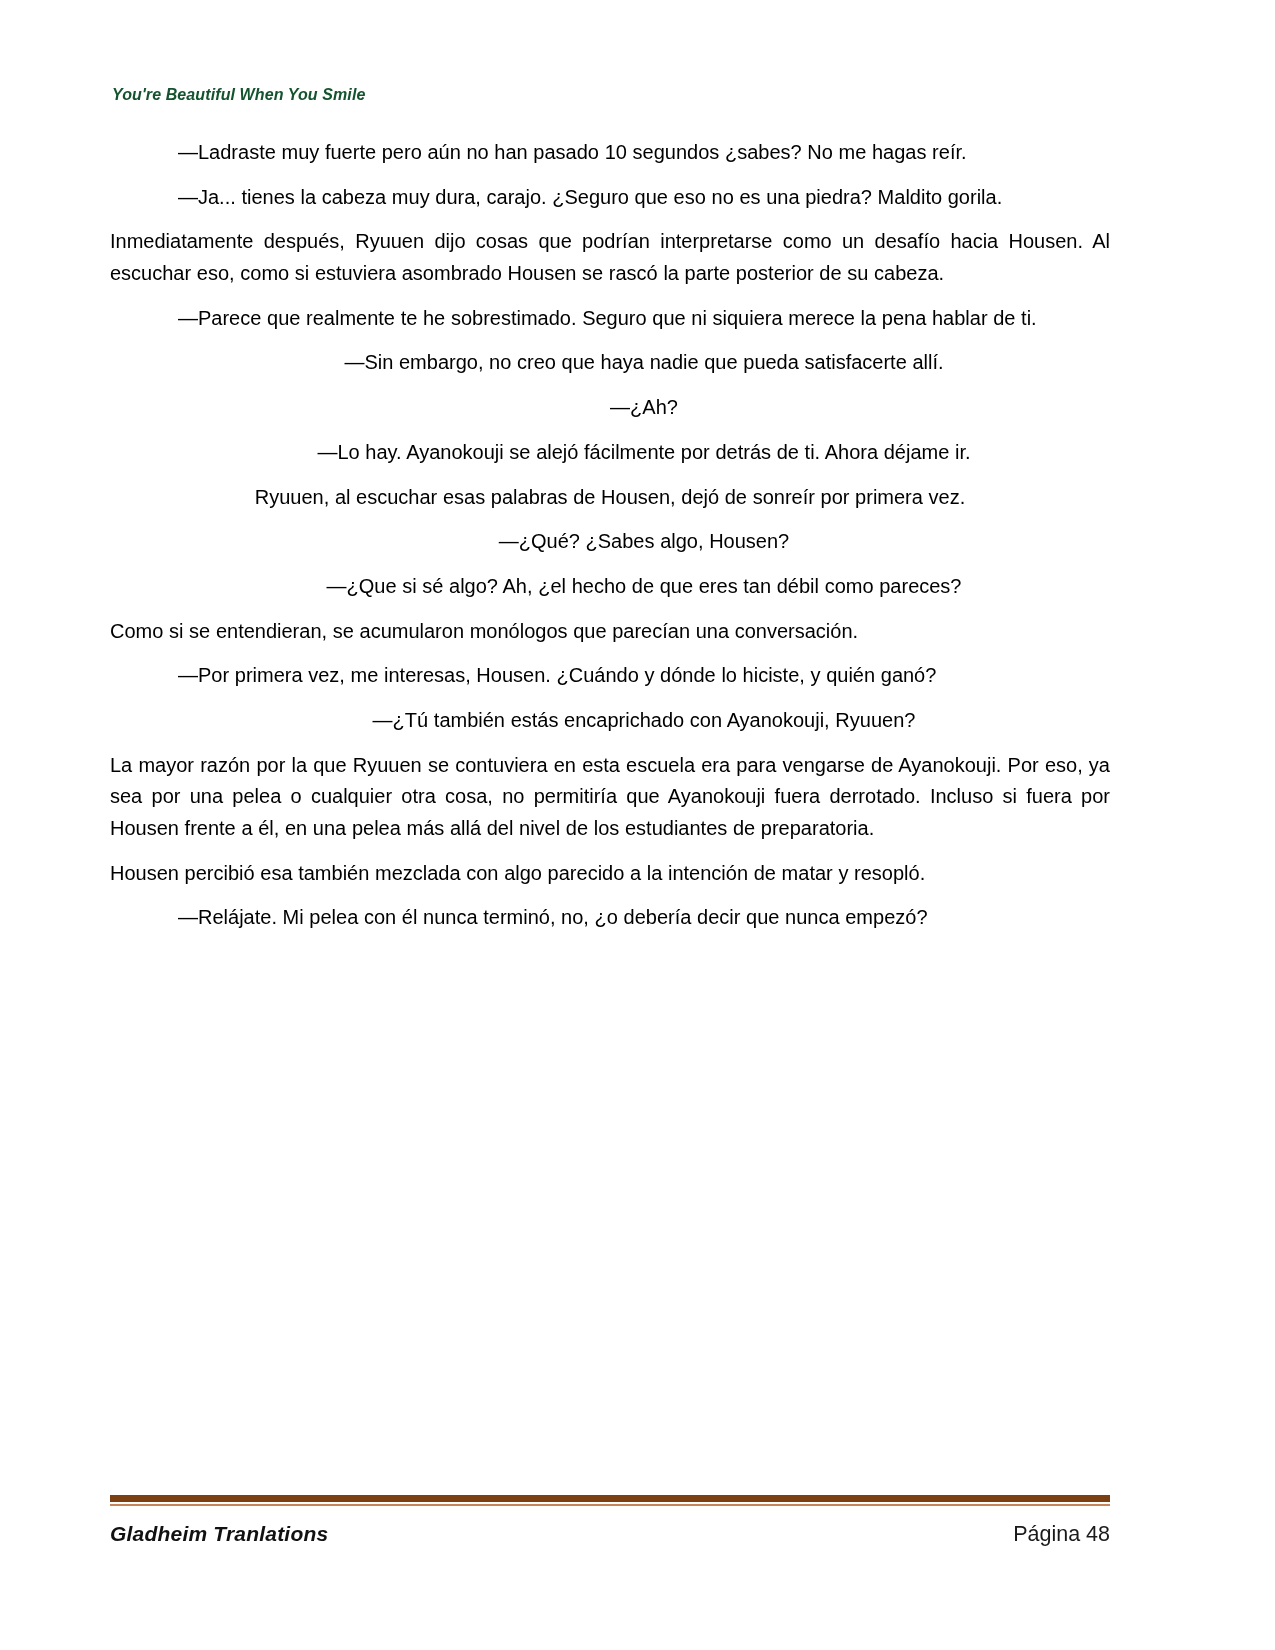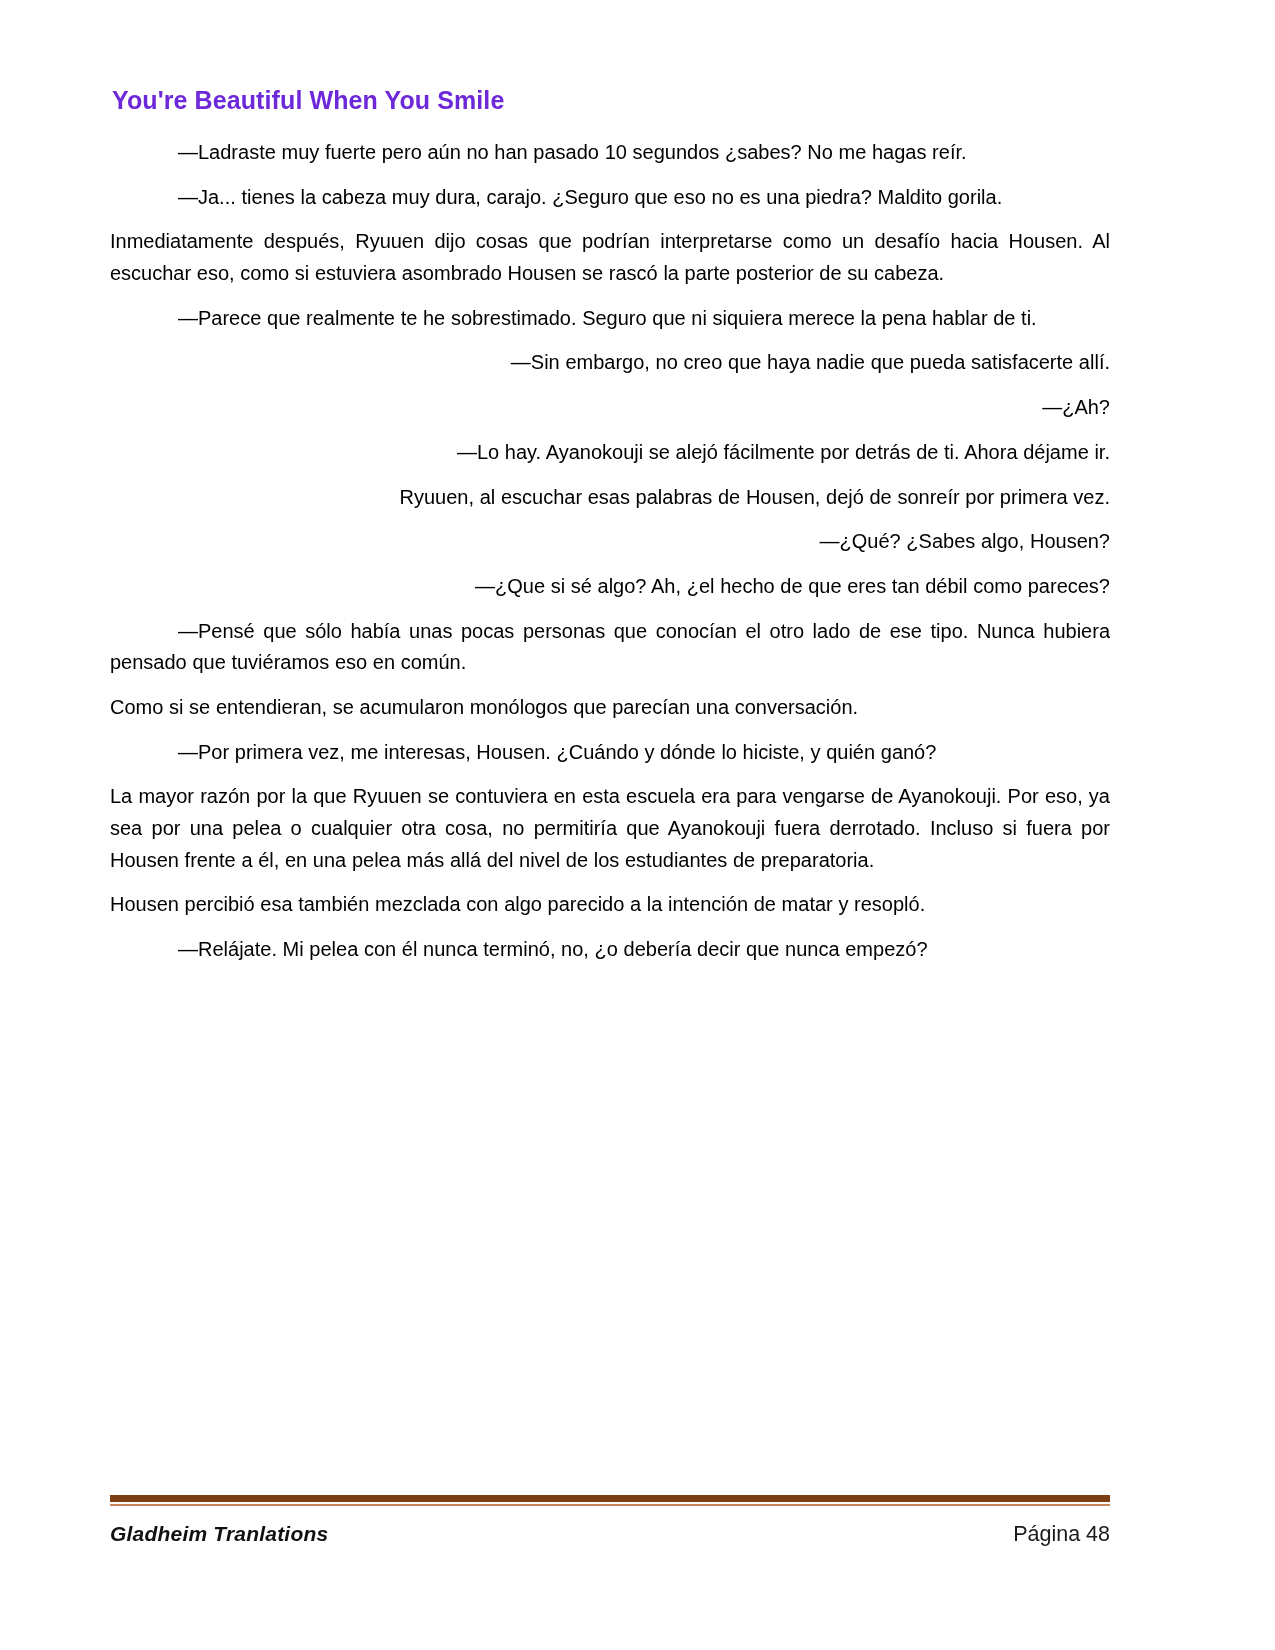--- a/index.html
+++ b/index.html
@@ -19,23 +19,24 @@
     overflow: hidden;
     font-family: "Liberation Sans", "DejaVu Sans", sans-serif;
   }
 
   
   .running-header {
     position: absolute;
     left: 112px;
     top: 86px;
     width: 998px;
-    font-size: 25px;
+    font-size: 16px;
+    font-style: italic;
     font-weight: bold;
-    color: #6d28d9;
+    color: #14532d;
     letter-spacing: 0.1px;
     white-space: nowrap;
   }
 
   
   .body-block {
     position: absolute;
     left: 110px;
     top: 137px;
     width: 1000px;
@@ -61,21 +62,21 @@
   .para.indent {
     text-indent: 68px;
   }
 
   .para.noindent {
     text-indent: 0;
   }
 
   
   .para.single {
-    text-align: right;
+    text-align: center;
   }
 
   
   .footer {
     position: absolute;
     left: 110px;
     top: 1495px;
     width: 1000px;
   }
 
@@ -145,23 +146,23 @@
       <p class="para indent">—Ladraste muy fuerte pero aún no han pasado 10 segundos ¿sabes? No me hagas reír.</p>
       <p class="para indent">—Ja... tienes la cabeza muy dura, carajo. ¿Seguro que eso no es una piedra? Maldito gorila.</p>
       <p class="para noindent">Inmediatamente después, Ryuuen dijo cosas que podrían interpretarse como un desafío hacia Housen. Al escuchar eso, como si estuviera asombrado Housen se rascó la parte posterior de su cabeza.</p>
       <p class="para indent">—Parece que realmente te he sobrestimado. Seguro que ni siquiera merece la pena hablar de ti.</p>
       <p class="para indent single">—Sin embargo, no creo que haya nadie que pueda satisfacerte allí.</p>
       <p class="para indent single">—¿Ah?</p>
       <p class="para indent single">—Lo hay. Ayanokouji se alejó fácilmente por detrás de ti. Ahora déjame ir.</p>
       <p class="para noindent single">Ryuuen, al escuchar esas palabras de Housen, dejó de sonreír por primera vez.</p>
       <p class="para indent single">—¿Qué? ¿Sabes algo, Housen?</p>
       <p class="para indent single">—¿Que si sé algo? Ah, ¿el hecho de que eres tan débil como pareces?</p>
-      <p class="para indent">—Pensé que sólo había unas pocas personas que conocían el otro lado de ese tipo. Nunca hubiera pensado que tuviéramos eso en común.</p>
       <p class="para noindent">Como si se entendieran, se acumularon monólogos que parecían una conversación.</p>
       <p class="para indent">—Por primera vez, me interesas, Housen. ¿Cuándo y dónde lo hiciste, y quién ganó?</p>
+      <p class="para indent single">—¿Tú también estás encaprichado con Ayanokouji, Ryuuen?</p>
       <p class="para noindent">La mayor razón por la que Ryuuen se contuviera en esta escuela era para vengarse de Ayanokouji. Por eso, ya sea por una pelea o cualquier otra cosa, no permitiría que Ayanokouji fuera derrotado. Incluso si fuera por Housen frente a él, en una pelea más allá del nivel de los estudiantes de preparatoria.</p>
       <p class="para noindent">Housen percibió esa también mezclada con algo parecido a la intención de matar y resopló.</p>
       <p class="para indent">—Relájate. Mi pelea con él nunca terminó, no, ¿o debería decir que nunca empezó?</p>
     </div>
 
   <div class="footer">
     <div class="footer-rule">
       <div class="bar-thick" style="background: rgb(123, 63, 18);"></div>
       <div class="bar-thin" style="background: rgb(200, 133, 90);"></div>
     </div>

